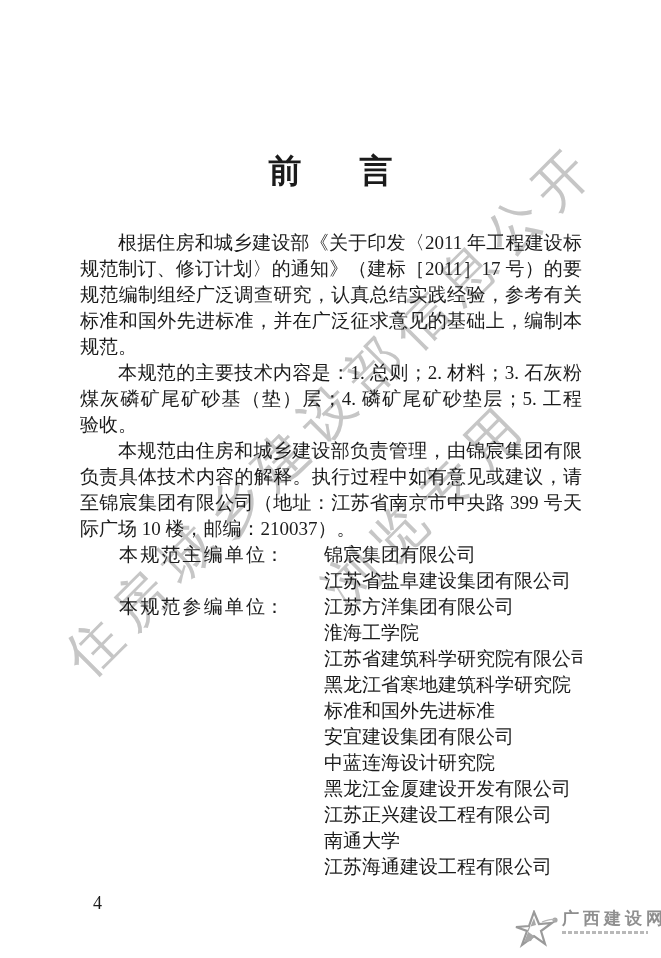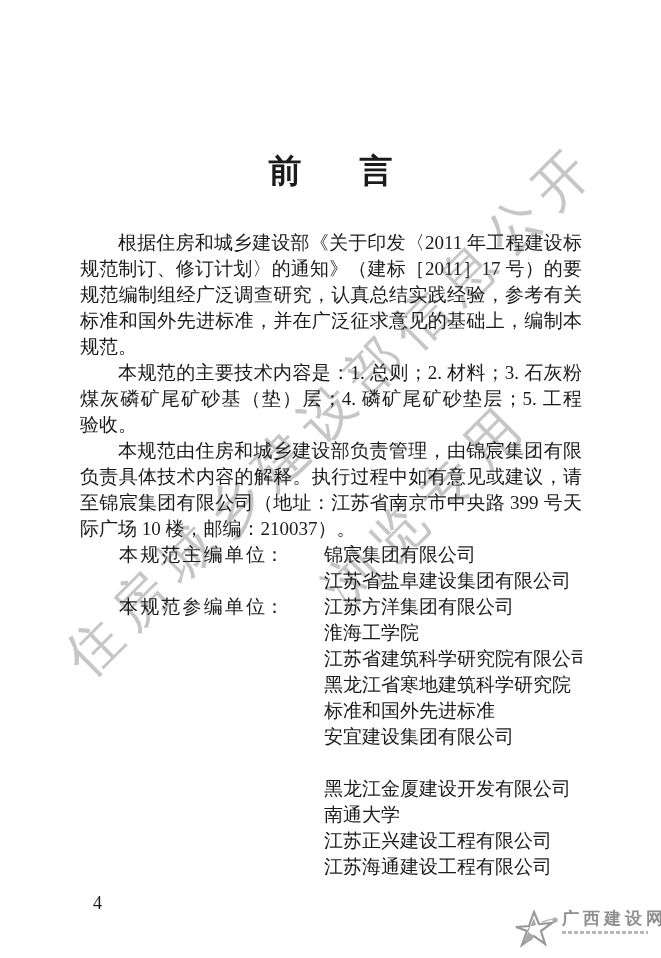--- a/index.html
+++ b/index.html
@@ -138,32 +138,33 @@
         <div class="erow">
           <span class="espacer"></span>
           <span class="evalue">标准和国外先进标准</span>
         </div>
         <div class="erow">
           <span class="espacer"></span>
           <span class="evalue">安宜建设集团有限公司</span>
         </div>
         <div class="erow">
           <span class="espacer"></span>
+          <span class="evalue">中蓝连海设计研究院</span>
         </div>
         <div class="erow">
           <span class="espacer"></span>
           <span class="evalue">黑龙江金厦建设开发有限公司</span>
         </div>
         <div class="erow">
           <span class="espacer"></span>
-          <span class="evalue">南通大学</span>
+          <span class="evalue">江苏正兴建设工程有限公司</span>
         </div>
         <div class="erow">
           <span class="espacer"></span>
-          <span class="evalue">江苏正兴建设工程有限公司</span>
+          <span class="evalue">南通大学</span>
         </div>
         <div class="erow">
           <span class="espacer"></span>
           <span class="evalue">江苏海通建设工程有限公司</span>
         </div>
       </div>
   </div>
 
   <div class="page-num">4</div>
 

